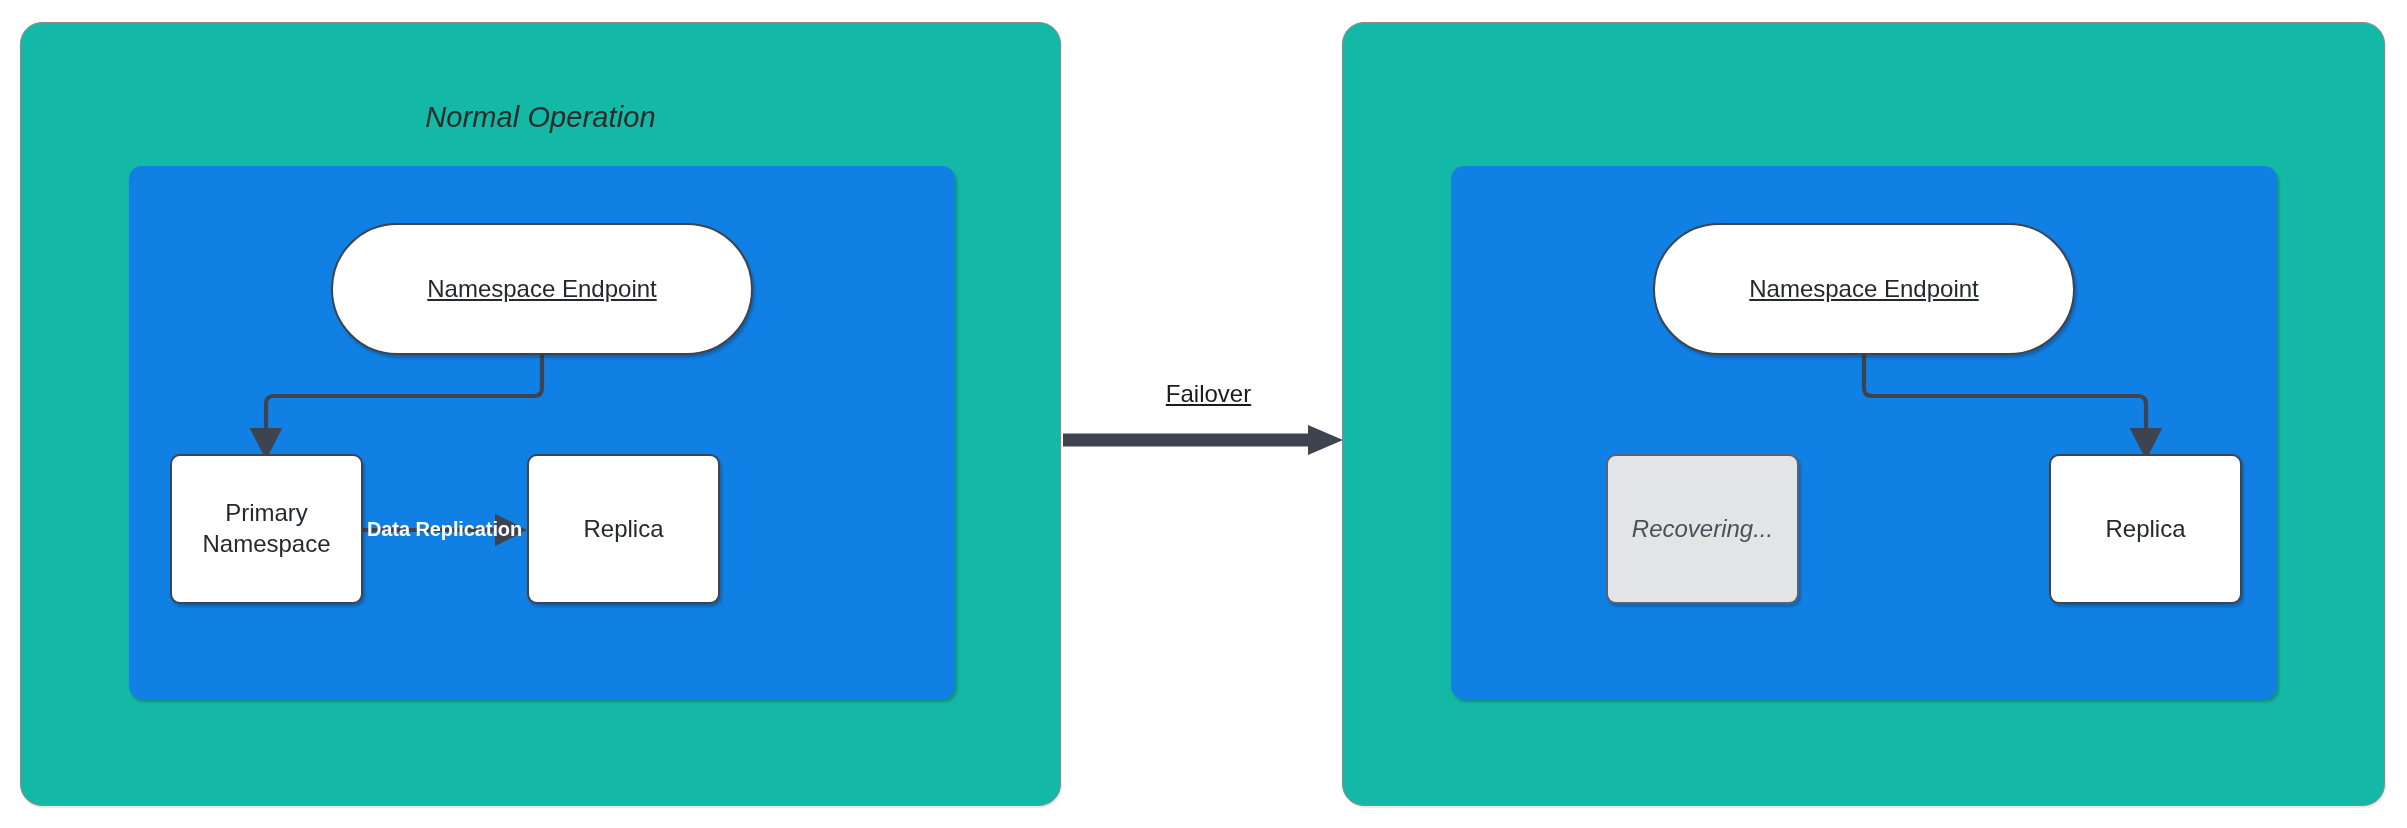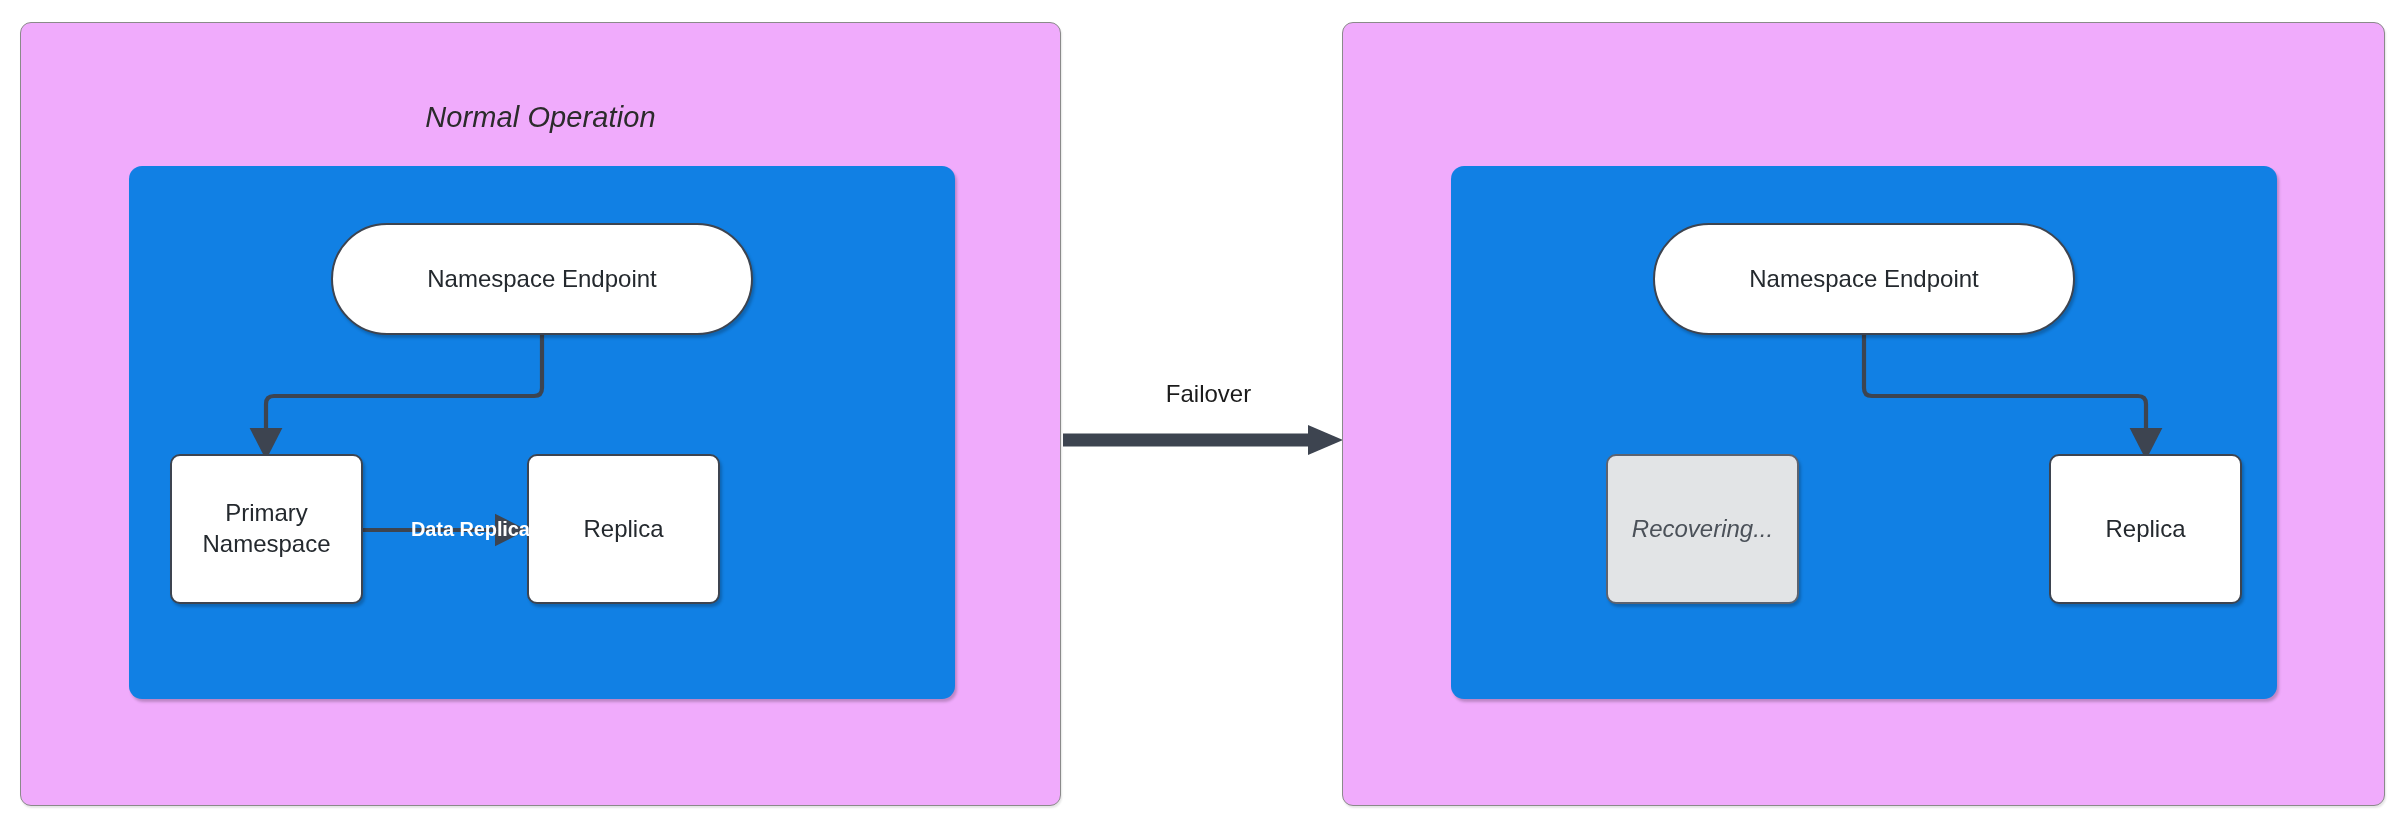--- a/index.html
+++ b/index.html
@@ -1,23 +1,23 @@
 <!DOCTYPE html>
 <html><head>
 <meta charset="utf-8">
 <style>
   html,body{margin:0;padding:0;background:#ffffff;}
   body{width:2407px;height:828px;font-family:"Liberation Sans",sans-serif;overflow:hidden;}
   #stage{position:relative;width:2407px;height:828px;background:#fff;}
 
   .panel{
     position:absolute;
-    background:#f0abfc;
+    background:#14b8a6;
     border:1.4px solid #8a8a8a;
-    border-radius:11px;
+    border-radius:22px;
     box-shadow:1px 2px 2px rgba(0,0,0,0.10);
     box-sizing:border-box;
     padding-left:20px;
   }
   #panel-left{left:20px;top:22px;width:1041px;height:784px;}
   #panel-right{left:1342px;top:22px;width:1043px;height:784px;}
 
   .panel-title{
     position:absolute;
     top:78px;
@@ -49,58 +49,58 @@
     justify-content:center;
     text-align:center;
     font-size:24px;
     color:#24292e;
     line-height:1.28;
     box-shadow:2px 3px 3px rgba(0,0,0,0.22);
   }
   .pill{border-radius:999px;}
   .rect{border-radius:10px;}
 
-  .node-endpoint{width:422px;height:112px;}
+  .node-endpoint{width:422px;height:132px;text-decoration:underline;}
   .node-box{width:193px;height:150px;}
 
   .node-muted{
     background:#e2e4e6;
     border-color:#5c6370;
     color:#4b5159;
     font-style:italic;
     margin-left:40px;
   }
 
   .edge-label{
     position:absolute;
     font-size:20px;
     font-weight:bold;
     color:#ffffff;
     white-space:nowrap;
     letter-spacing:-0.1px;
-    margin-left:44px;
   }
 
   .svg-layer{position:absolute;left:0;top:0;overflow:visible;pointer-events:none;}
 
   #failover-wrap{
     position:absolute;
     left:1060px;
     top:380px;
     width:285px;
     height:130px;
   }
   #failover-label{
     position:absolute;
     left:12px;right:0;
     top:0;
     text-align:center;
     font-size:24px;
     color:#1b1b1b;
     white-space:nowrap;
+    text-decoration:underline;
   }
 </style>
 </head>
 <body>
 
 <div id="stage">
 
   <div class="panel" id="panel-left">
 
     <div class="panel-title">Normal Operation</div>

